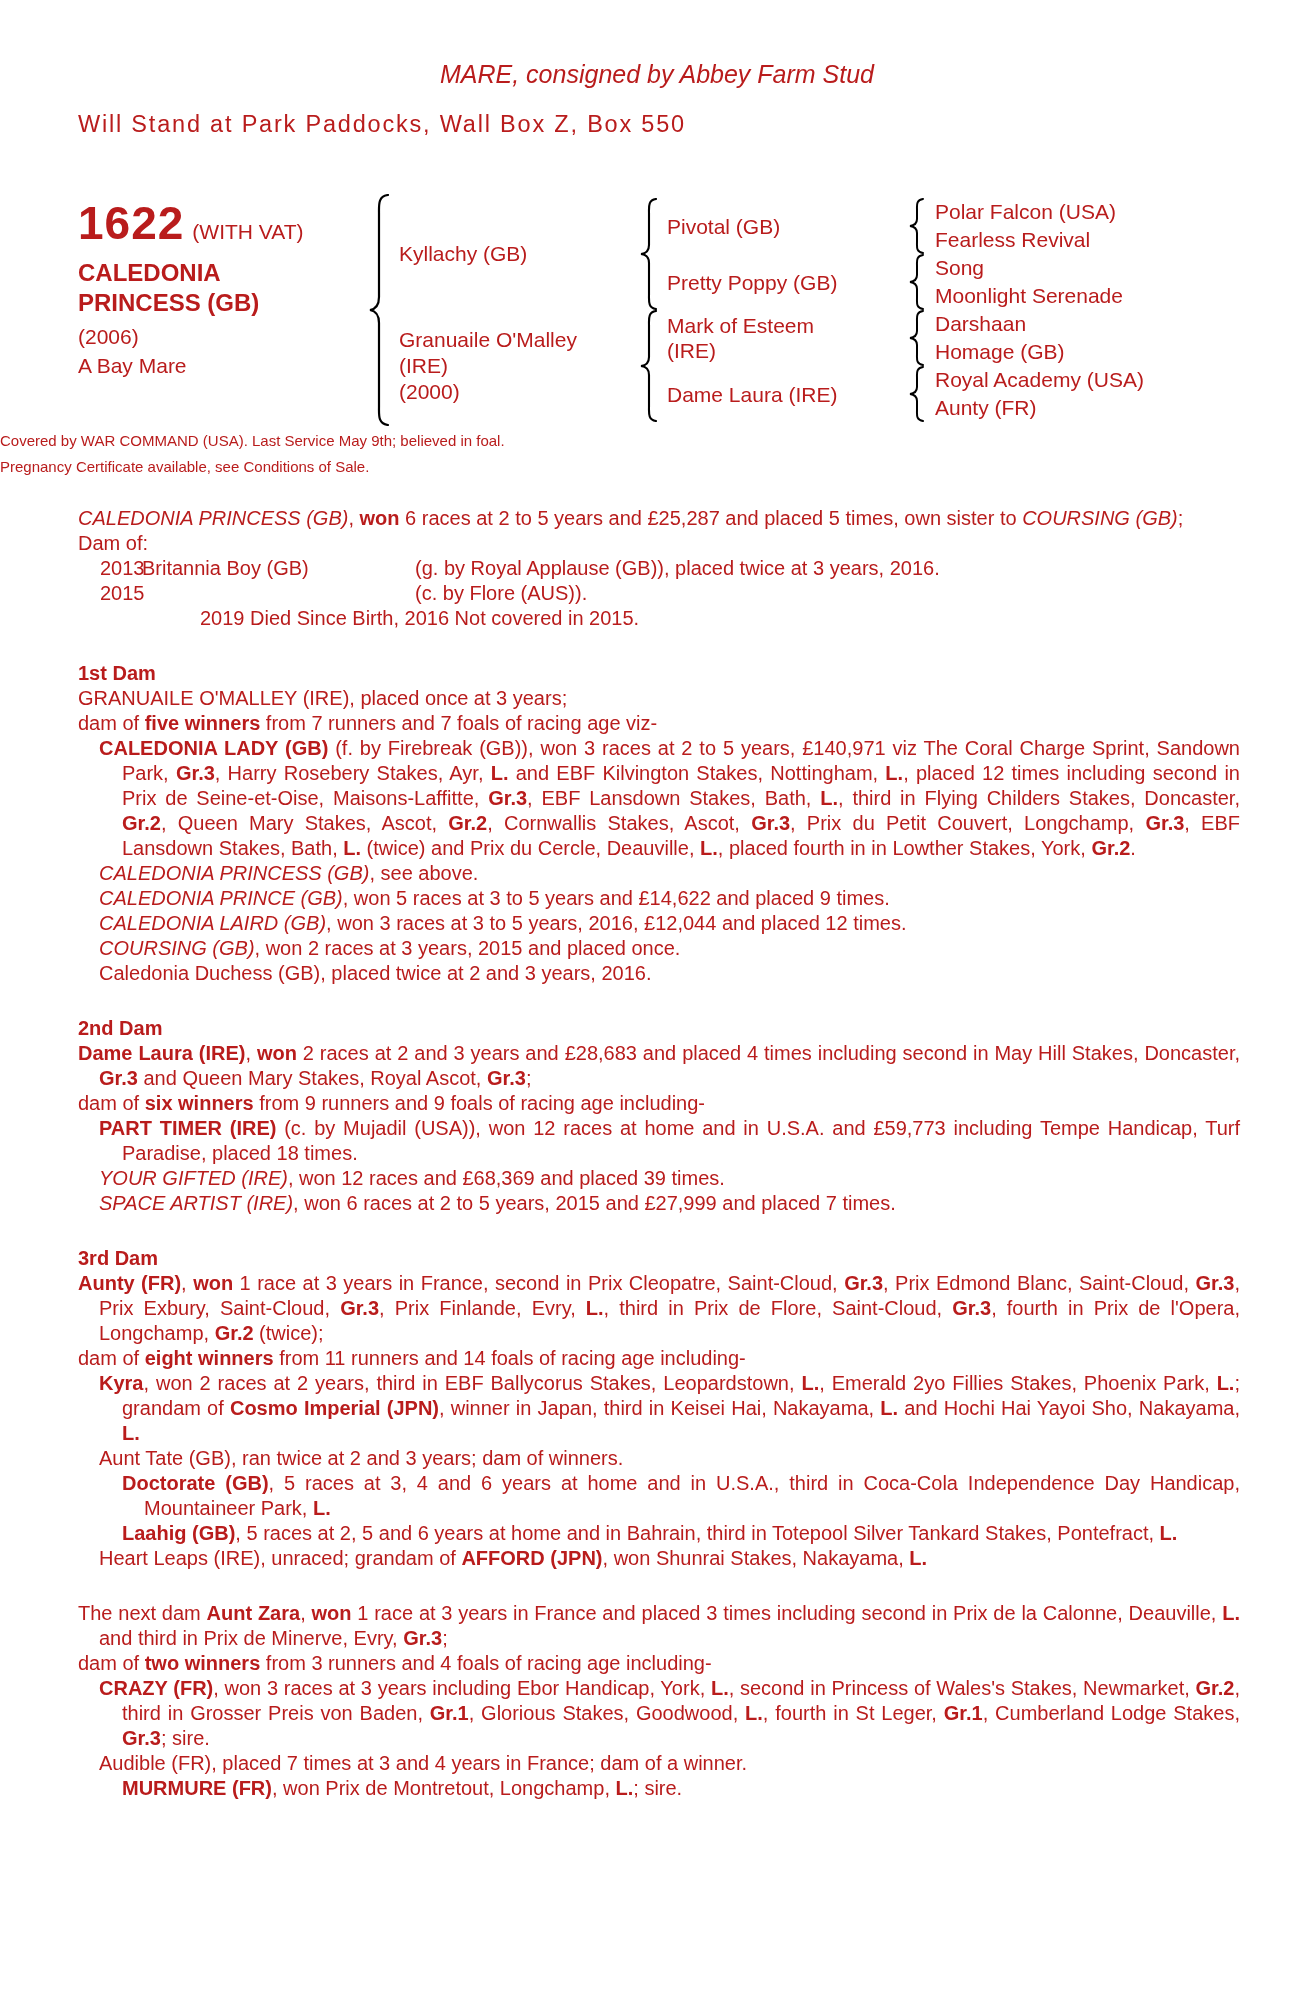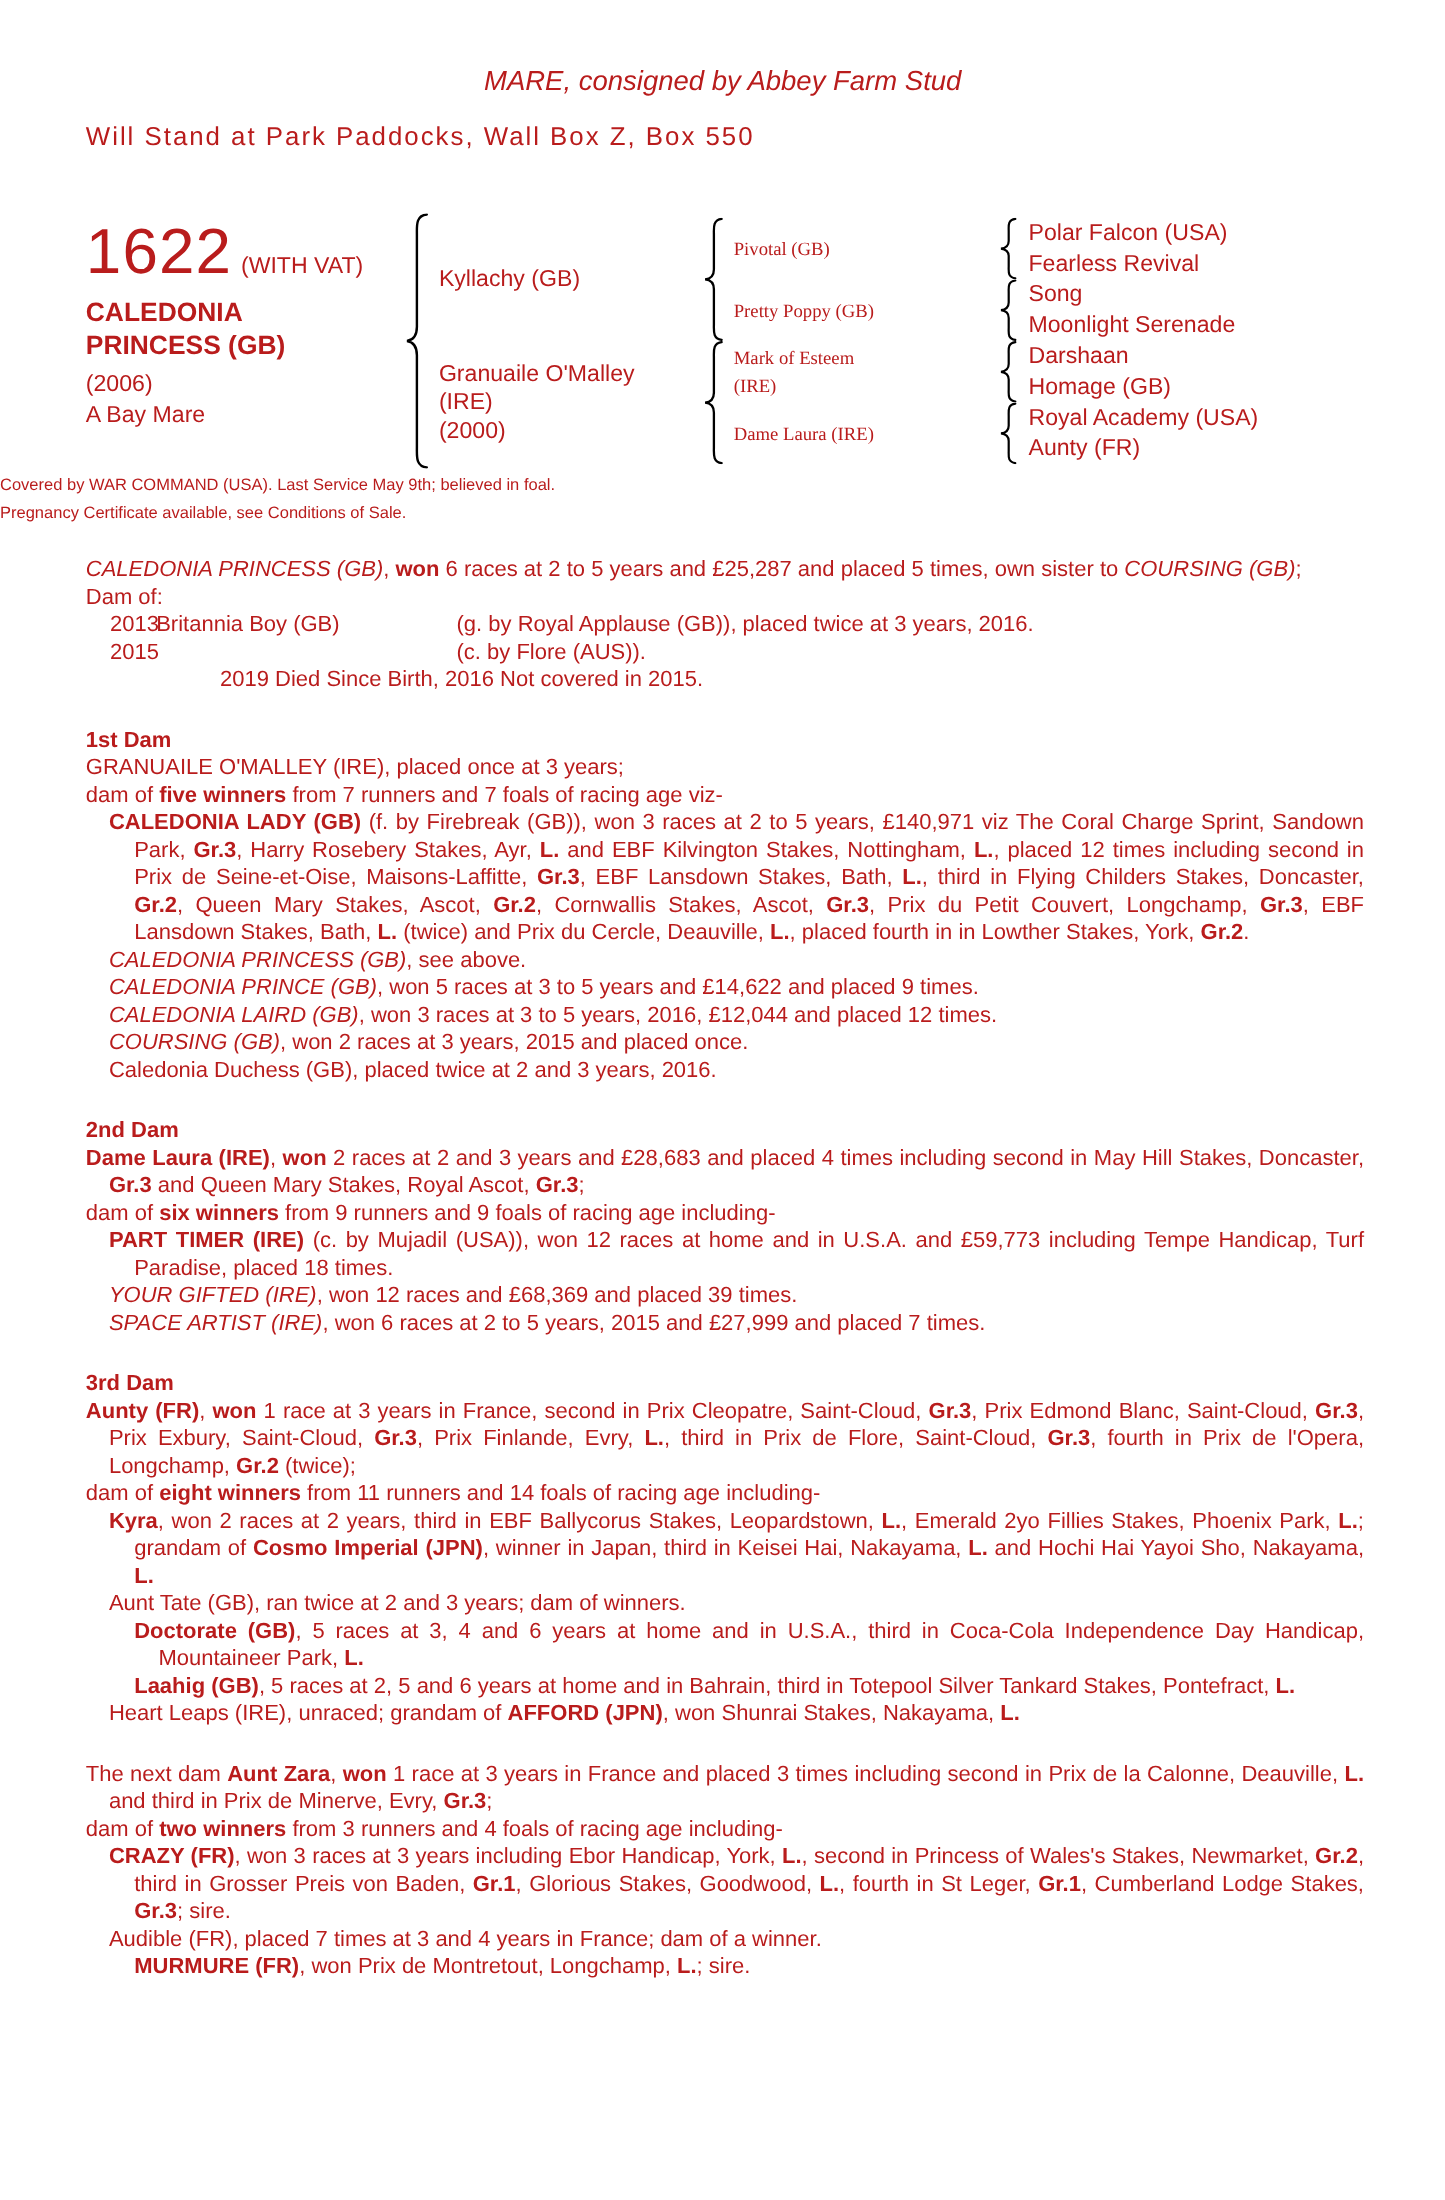--- a/index.html
+++ b/index.html
@@ -13,34 +13,34 @@
     font-style:italic; font-size:25px; line-height:28px;
   }
   .stand {
     margin:23px 74px 0 78px;
     font-weight:400; font-size:23.5px; letter-spacing:1.8px;
   }
   
   .pedigree-block { display:flex; align-items:flex-start; margin:56px 0 0 78px; }
   .lot-col { width:289px; padding-top:6px; }
   .lot-line { white-space:nowrap; }
-  .lot-number { font-size:58px; font-weight:400; letter-spacing:1px; line-height:1; }
+  .lot-number { font-size:46px; font-weight:700; letter-spacing:1px; line-height:1; }
   .vat-note { font-size:21px; margin-left:8px; }
   .horse-name { margin-top:12px; width:250px; font-size:24px; font-weight:700; line-height:30px; }
   .foaled, .color-sex { font-size:21px; line-height:29px; }
   .foaled { margin-top:4px; }
   .tree { display:flex; align-items:center; }
   .brace { flex:0 0 auto; }
   .brace svg { display:block; }
   .gen2-col { display:flex; flex-direction:column; }
   .g2 { display:flex; align-items:center; height:112px; }
   .g2-name { width:238px; padding-left:6px; font-size:21px; line-height:26px; }
   .g3-col { display:flex; flex-direction:column; }
   .g3 { display:flex; align-items:center; height:56px; }
-  .g3-name { width:240px; padding-left:6px; font-size:17px; line-height:25px;font-family:Liberation Serif, serif; }
+  .g3-name { width:240px; padding-left:6px; font-size:21px; line-height:25px; }
   .g4-col { display:flex; flex-direction:column; justify-content:center; }
   .g4 { padding-left:8px; font-size:21px; line-height:28px; white-space:nowrap; }
   .cover { margin-top:2px; text-align:left; font-size:15px; line-height:26px; }
   
   .textbody { margin:26px 74px 0 78px; font-size:20px; line-height:25px; }
   .para { margin:0; }
   .para.j { text-align:justify; }
   .i0 { padding-left:21px; text-indent:-21px; }
   .i1 { margin-left:21px; padding-left:23px; text-indent:-23px; }
   .i2 { margin-left:44px; padding-left:22px; text-indent:-22px; }

